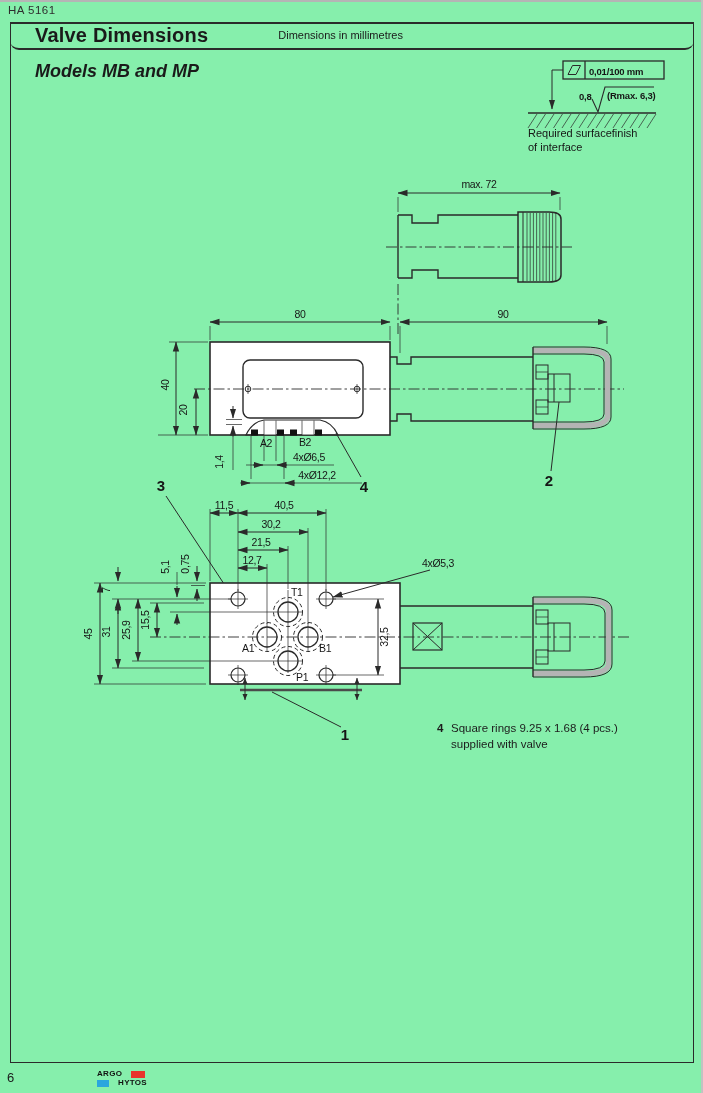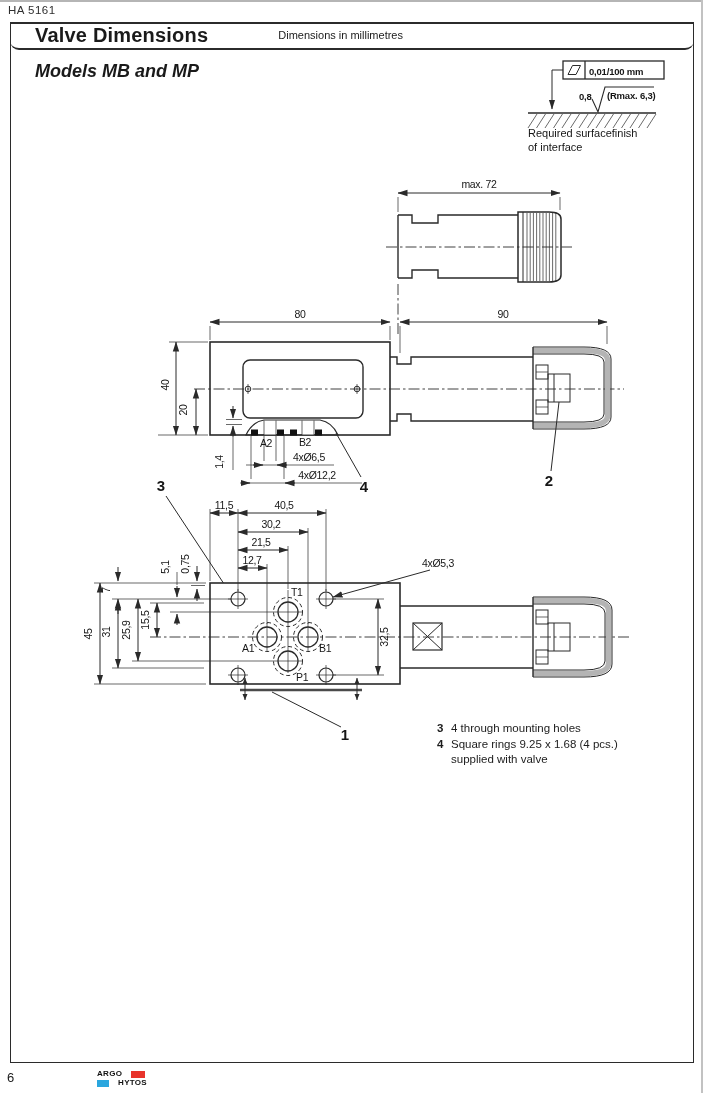--- a/index.html
+++ b/index.html
@@ -1,16 +1,16 @@
 <!DOCTYPE html>
 <html><head>
 <meta charset="utf-8">
 <style>
   html,body{margin:0;padding:0;background:#e9e9e9;}
-  #page{position:relative;width:703px;height:1093px;background:#ffffff;overflow:hidden;
+  #page{position:relative;width:703px;height:1093px;background:#86efac;overflow:hidden;
         font-family:"Liberation Sans",sans-serif;color:#1a1a1a;}
   .scan-edge-top{position:absolute;left:0;top:0;width:703px;height:2px;background:#b5b5b5;}
   .scan-edge-right{position:absolute;right:0;top:0;width:2px;height:1093px;background:#c2c2c2;}
   #doc-code{position:absolute;left:8px;top:4px;font-size:11.5px;color:#2e2e2e;letter-spacing:0.5px;}
   #frame{position:absolute;left:10px;top:22px;width:684px;height:1041px;
          border:1.5px solid #2b2b2b;border-top-width:2.5px;box-sizing:border-box;}
   #titlebar{position:absolute;left:10px;top:22px;width:684px;height:28px;box-sizing:border-box;
             border-bottom:2.5px solid #2b2b2b;display:flex;align-items:center;border-radius:9px;}
   #page-title{font-size:20px;font-weight:bold;margin-left:25px;letter-spacing:0.2px;}
   #page-subtitle{font-size:11px;margin-left:70px;}
@@ -316,21 +316,20 @@
       <rect x="536" y="610" width="12" height="14" class="ln" fill="#fff"></rect>
       <line x1="536" y1="617" x2="548" y2="617" class="thin"></line>
       <rect x="536" y="650" width="12" height="14" class="ln" fill="#fff"></rect>
       <line x1="536" y1="657" x2="548" y2="657" class="thin"></line>
       <rect x="548" y="623" width="22" height="28" class="ln" fill="#fff"></rect>
       <line x1="554" y1="623" x2="554" y2="651" class="ln"></line>
     </g>
   </svg>
 
   <div id="legend">
-    <div class="lrow"><span class="lnum">3</span><span>4 through mounting holes</span></div>
     <div class="lrow"><span class="lnum">4</span><span>Square rings 9.25 x 1.68 (4 pcs.)</span></div>
     <div class="lrow lcont">supplied with valve</div>
   </div>
 
   <div id="footer">
     <span id="page-number">6</span>
     <div id="logo">
       <div class="lg-row">
         <span class="lg-txt">ARGO</span>
         <span class="lg-red" style="background: rgb(232, 52, 44);"></span>

